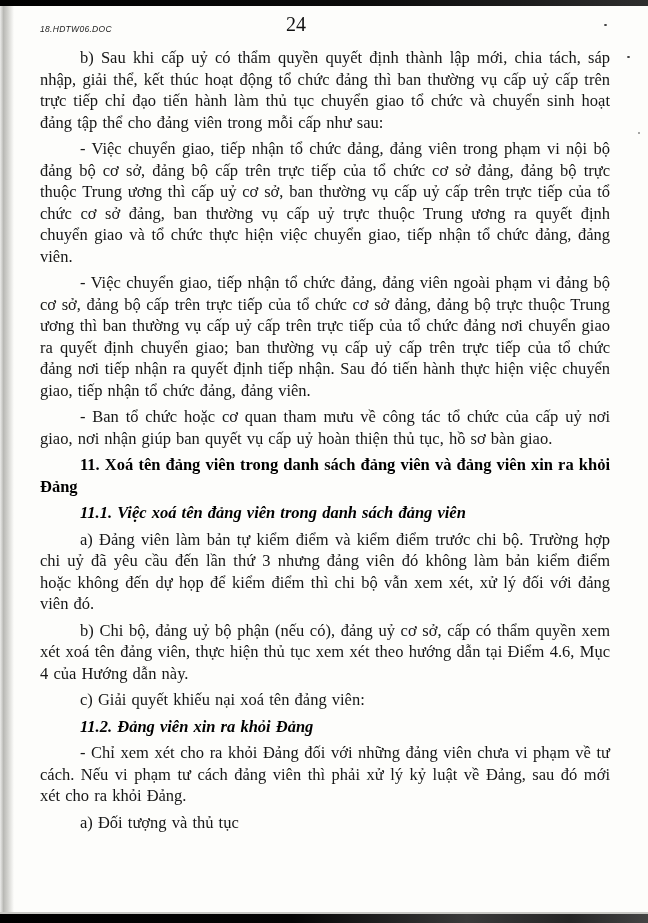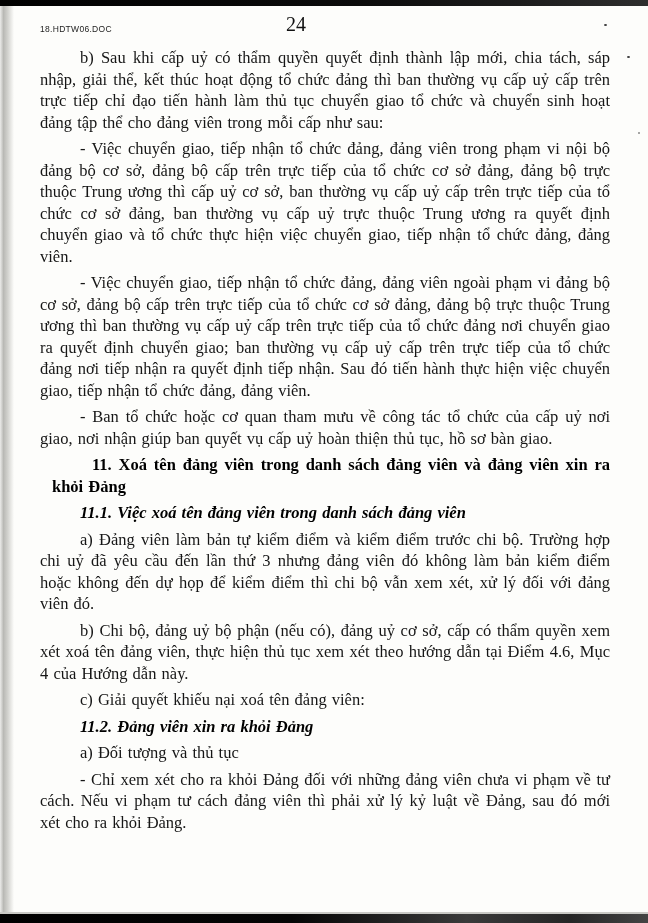--- a/index.html
+++ b/index.html
@@ -50,20 +50,21 @@
   .speck3 { left: 638px; top: 132px; width: 2px; height: 2px; opacity: .6; }
 
   
   .doc-code {
     position: absolute;
     left: 40px; top: 24px;
     font-family: "Liberation Sans", sans-serif;
     font-size: 8.5px;
     letter-spacing: .3px;
     color: #232323;
+    font-style: italic;
   }
   .page-number {
     position: absolute;
     left: 286px; top: 13px;
     font-size: 20px;
     color: #111;
   }
 
   
   .content {
@@ -73,21 +74,21 @@
     top: 47px;
   }
   .para {
     text-align: justify;
     text-indent: 40px;
     font-size: 16.5px;
     line-height: 21.5px;
     margin: 0 0 5px 0;
     word-spacing: 1px;
   }
-  .para.bold { font-weight: bold; color: #000; margin-left: 12px; }
+  .para.bold { font-weight: bold; color: #000; }
   .para.bold-italic { font-weight: bold; font-style: italic; color: #000; }
 </style>
 </head>
 <body>
 
 <div class="page">
   <div class="scan-bar-top"></div>
   <div class="scan-edge-left"></div>
   <div class="scan-bar-bottom"></div>
 
@@ -103,16 +104,16 @@
       <div class="para ">b) Sau khi cấp uỷ có thẩm quyền quyết định thành lập mới, chia tách, sáp nhập, giải thể, kết thúc hoạt động tổ chức đảng thì ban thường vụ cấp uỷ cấp trên trực tiếp chỉ đạo tiến hành làm thủ tục chuyển giao tổ chức và chuyển sinh hoạt đảng tập thể cho đảng viên trong mỗi cấp như sau:</div>
       <div class="para ">- Việc chuyển giao, tiếp nhận tổ chức đảng, đảng viên trong phạm vi nội bộ đảng bộ cơ sở, đảng bộ cấp trên trực tiếp của tổ chức cơ sở đảng, đảng bộ trực thuộc Trung ương thì cấp uỷ cơ sở, ban thường vụ cấp uỷ cấp trên trực tiếp của tổ chức cơ sở đảng, ban thường vụ cấp uỷ trực thuộc Trung ương ra quyết định chuyển giao và tổ chức thực hiện việc chuyển giao, tiếp nhận tổ chức đảng, đảng viên.</div>
       <div class="para ">- Việc chuyển giao, tiếp nhận tổ chức đảng, đảng viên ngoài phạm vi đảng bộ cơ sở, đảng bộ cấp trên trực tiếp của tổ chức cơ sở đảng, đảng bộ trực thuộc Trung ương thì ban thường vụ cấp uỷ cấp trên trực tiếp của tổ chức đảng nơi chuyển giao ra quyết định chuyển giao; ban thường vụ cấp uỷ cấp trên trực tiếp của tổ chức đảng nơi tiếp nhận ra quyết định tiếp nhận. Sau đó tiến hành thực hiện việc chuyển giao, tiếp nhận tổ chức đảng, đảng viên.</div>
       <div class="para ">- Ban tổ chức hoặc cơ quan tham mưu về công tác tổ chức của cấp uỷ nơi giao, nơi nhận giúp ban quyết vụ cấp uỷ hoàn thiện thủ tục, hồ sơ bàn giao.</div>
       <div class="para bold">11. Xoá tên đảng viên trong danh sách đảng viên và đảng viên xin ra khỏi Đảng</div>
       <div class="para bold-italic">11.1. Việc xoá tên đảng viên trong danh sách đảng viên</div>
       <div class="para ">a) Đảng viên làm bản tự kiểm điểm và kiểm điểm trước chi bộ. Trường hợp chi uỷ đã yêu cầu đến lần thứ 3 nhưng đảng viên đó không làm bản kiểm điểm hoặc không đến dự họp để kiểm điểm thì chi bộ vẫn xem xét, xử lý đối với đảng viên đó.</div>
       <div class="para ">b) Chi bộ, đảng uỷ bộ phận (nếu có), đảng uỷ cơ sở, cấp có thẩm quyền xem xét xoá tên đảng viên, thực hiện thủ tục xem xét theo hướng dẫn tại Điểm 4.6, Mục 4 của Hướng dẫn này.</div>
       <div class="para ">c) Giải quyết khiếu nại xoá tên đảng viên:</div>
       <div class="para bold-italic">11.2. Đảng viên xin ra khỏi Đảng</div>
+      <div class="para ">- Chỉ xem xét cho ra khỏi Đảng đối với những đảng viên chưa vi phạm về tư cách. Nếu vi phạm tư cách đảng viên thì phải xử lý kỷ luật về Đảng, sau đó mới xét cho ra khỏi Đảng.</div>
       <div class="para ">a) Đối tượng và thủ tục</div>
-      <div class="para ">- Chỉ xem xét cho ra khỏi Đảng đối với những đảng viên chưa vi phạm về tư cách. Nếu vi phạm tư cách đảng viên thì phải xử lý kỷ luật về Đảng, sau đó mới xét cho ra khỏi Đảng.</div>
     </div>
 </div>
 
 </body></html>

